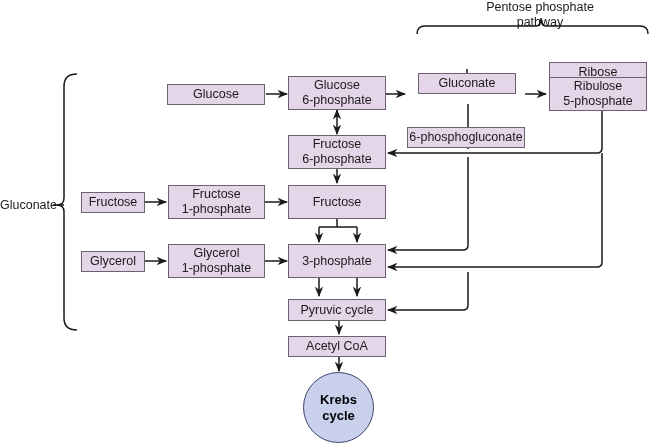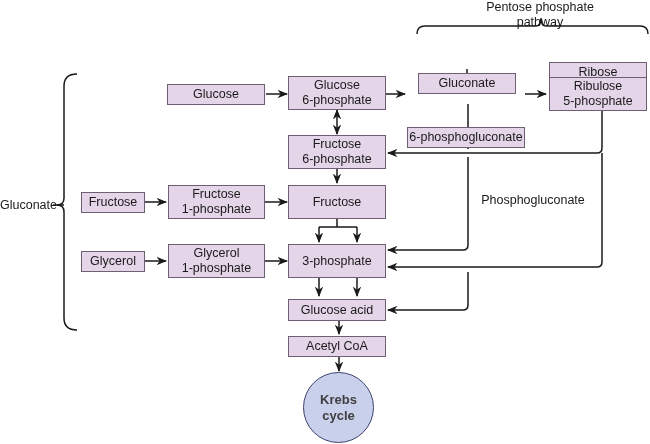--- a/index.html
+++ b/index.html
@@ -7,21 +7,21 @@
          font-family: "Liberation Sans", sans-serif; color: #1a1a1a; }
   svg { position: absolute; left: 0; top: 0; }
   .box { position: absolute; box-sizing: border-box; background: #e4d5e8;
          border: 1px solid #6e5f72; display: flex; align-items: center;
          justify-content: center; text-align: center; font-size: 12.5px;
          line-height: 15px; color: #1a1a1a; }
   .lbl { position: absolute; font-size: 12.5px; line-height: 15px; text-align: center; color: #1a1a1a; }
   .krebs { position: absolute; box-sizing: border-box; border-radius: 50%;
            background: #c8d0ec; border: 1.5px solid #3e4470; display: flex;
            align-items: center; justify-content: center; text-align: center;
-           font-weight: bold; font-size: 13px; line-height: 16px; color: #404040; }
+           font-weight: bold; font-size: 13px; line-height: 16px; color: #000000; }
 </style>
 </head>
 <body>
 
 <svg width="650" height="444">
   <defs>
     <marker id="ah" viewBox="0 0 10 10" refX="9" refY="5" markerWidth="7" markerHeight="7" orient="auto-start-reverse">
       <path d="M0,1 L10,5 L0,9 L3,5 Z" fill="#1a1a1a"></path>
     </marker>
   </defs>
@@ -71,21 +71,20 @@
 
     <line x1="339" y1="321" x2="339" y2="334" marker-end="url(#ah)"></line>
 
     <line x1="339" y1="357" x2="339" y2="371" marker-end="url(#ah)"></line>
   </g>
 </svg>
 
 <div class="lbl" style="left:470px;top:0px;width:140px;">Pentose phosphate pathway</div>
 <div class="lbl" style="left:0px;top:198px;width:54px;text-align:left;">Gluconate</div>
 <div class="lbl" style="left:478px;top:193px;width:110px;">
-  <div>Phosphogluconate</div>
 </div>
 
 <div class="box" style="left:167px;top:84px;width:98px;height:21px;">
     <span>Glucose</span>
   </div>
 <div class="box" style="left:288px;top:76px;width:98px;height:34px;flex-direction:column;">
   <span>Glucose</span>
     <span>6-phosphate</span>
   </div>
 <div class="box" style="left:418px;top:44px;width:98px;height:21px;margin-top:29px;">
@@ -119,21 +118,21 @@
     <span>Glycerol</span>
   </div>
 <div class="box" style="left:168px;top:244px;width:97px;height:34px;flex-direction:column;">
   <span>Glycerol</span>
     <span>1-phosphate</span>
   </div>
 <div class="box" style="left:288px;top:244px;width:98px;height:34px;flex-direction:column;">
     <span>3-phosphate</span>
   </div>
 <div class="box" style="left:288px;top:299px;width:98px;height:22px;">
-    <span>Glucose acid</span>
+    <span>Pyruvic cycle</span>
   </div>
 <div class="box" style="left:288px;top:336px;width:98px;height:21px;">
     <span>Acetyl CoA</span>
   </div>
 <div class="krebs" style="left:303px;top:372px;width:71px;height:71px;flex-direction:column;">
   <span>Krebs</span>
     <span>cycle</span>
   </div>
 
 </body></html>

